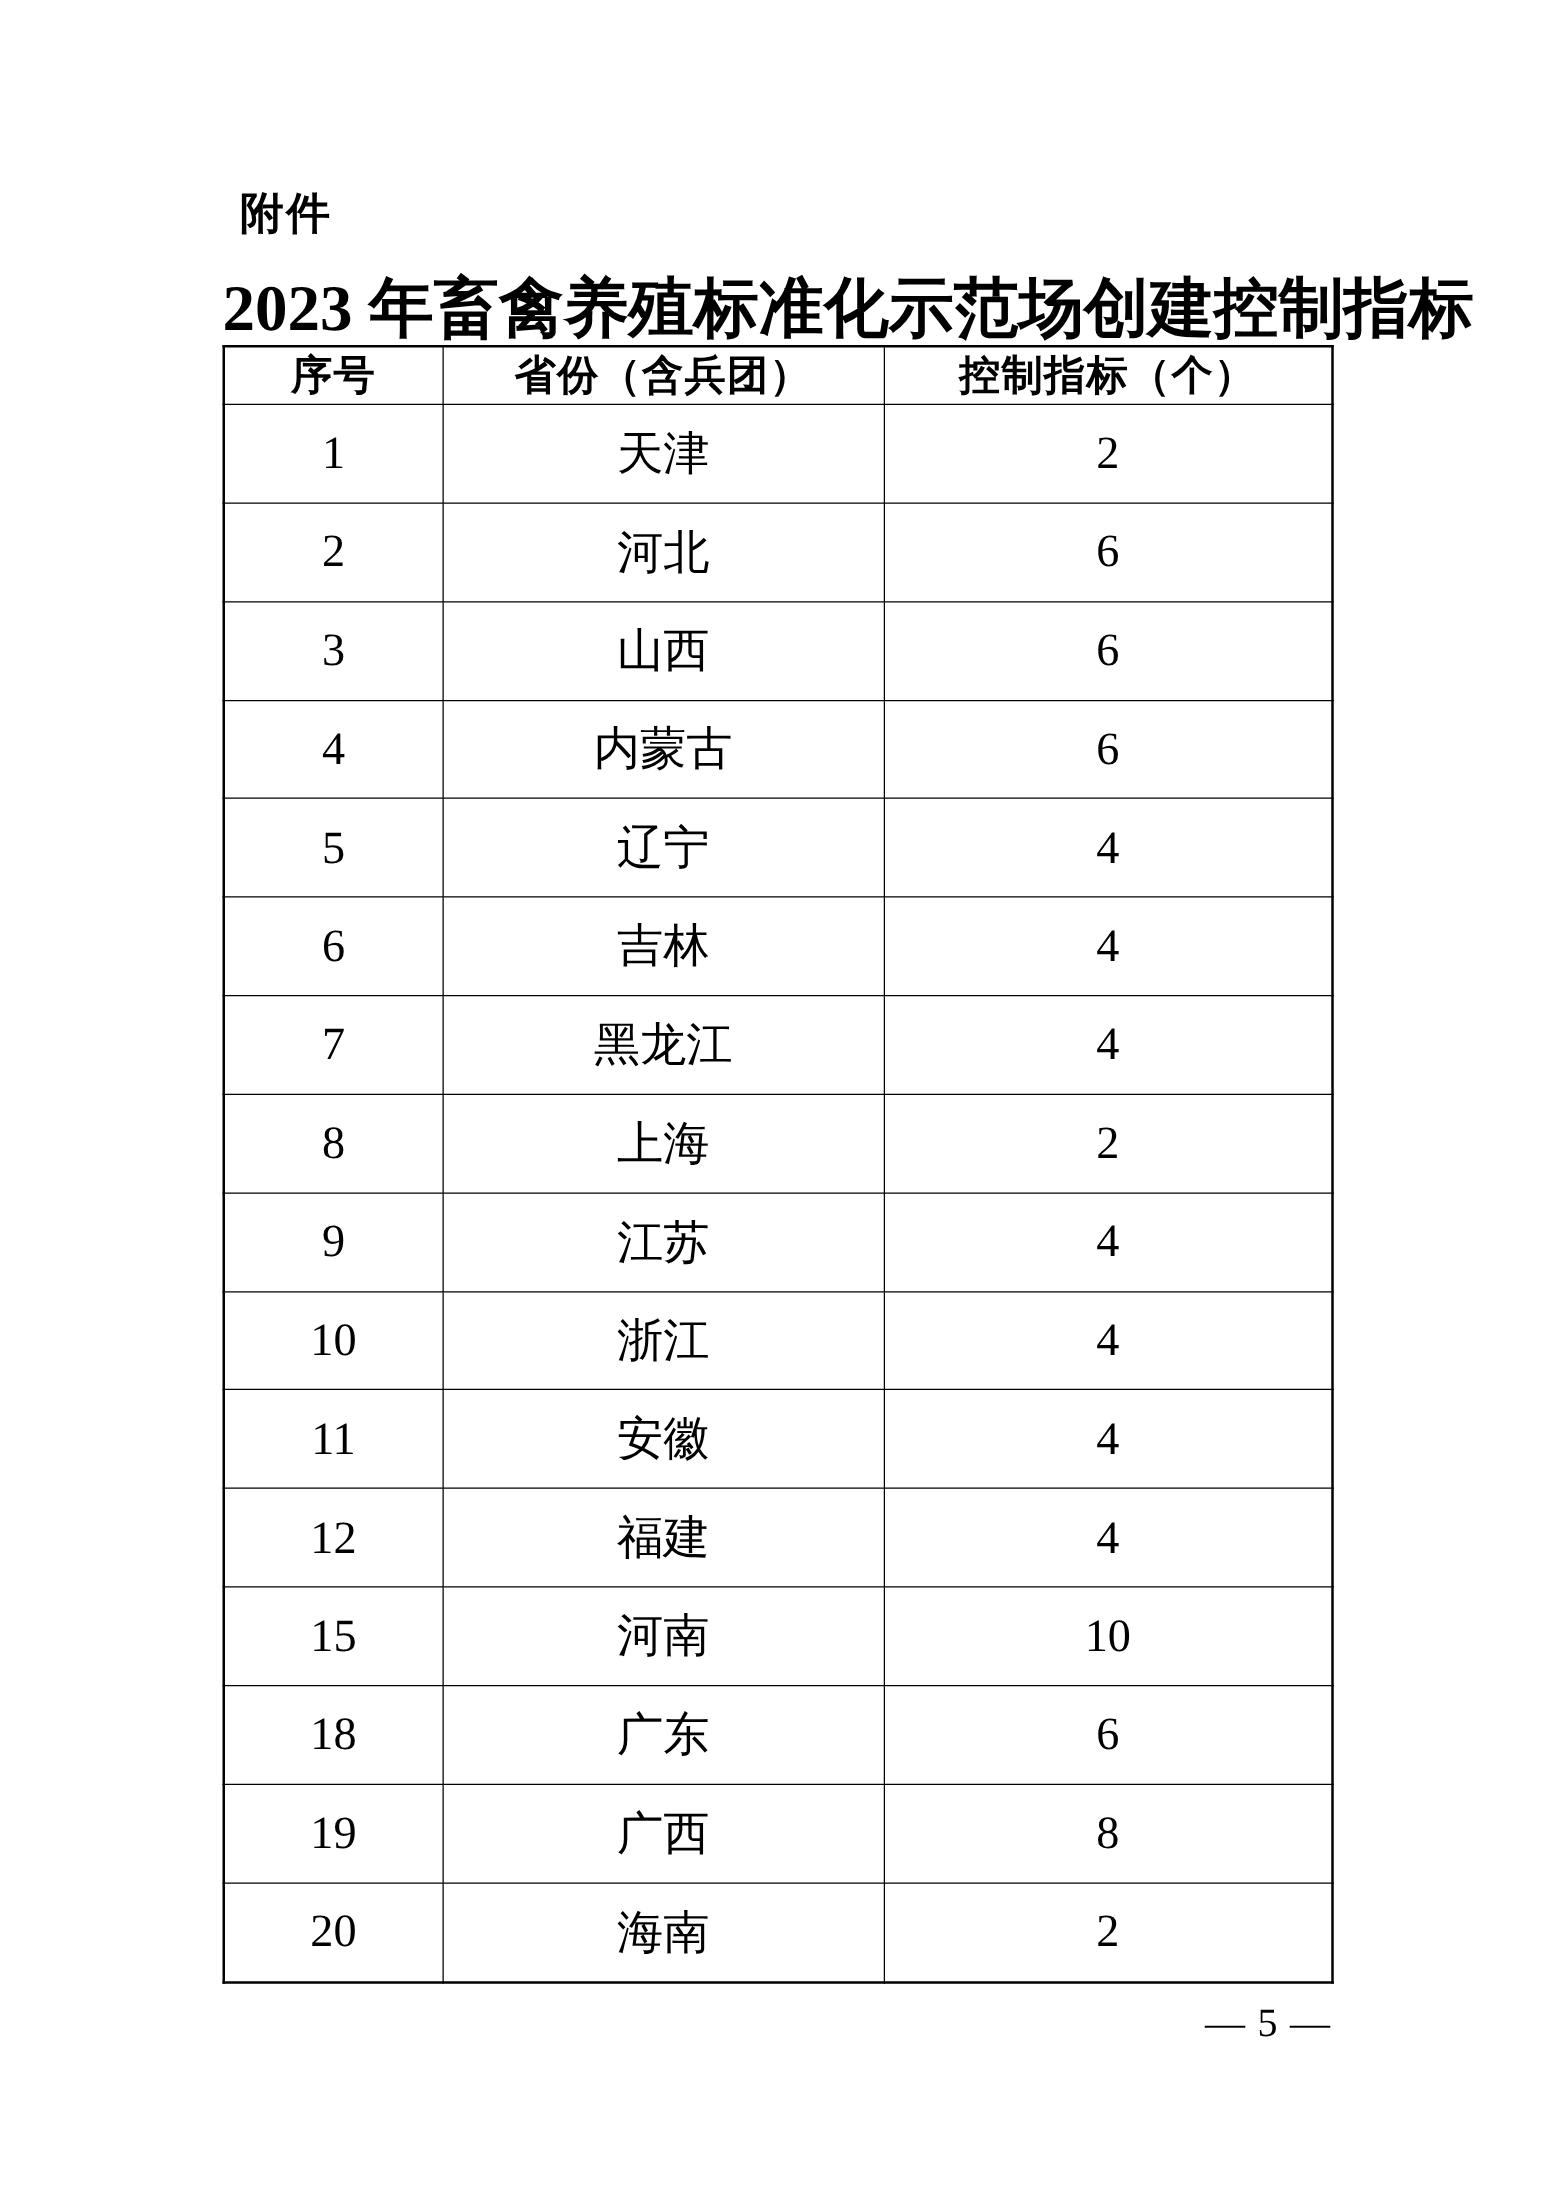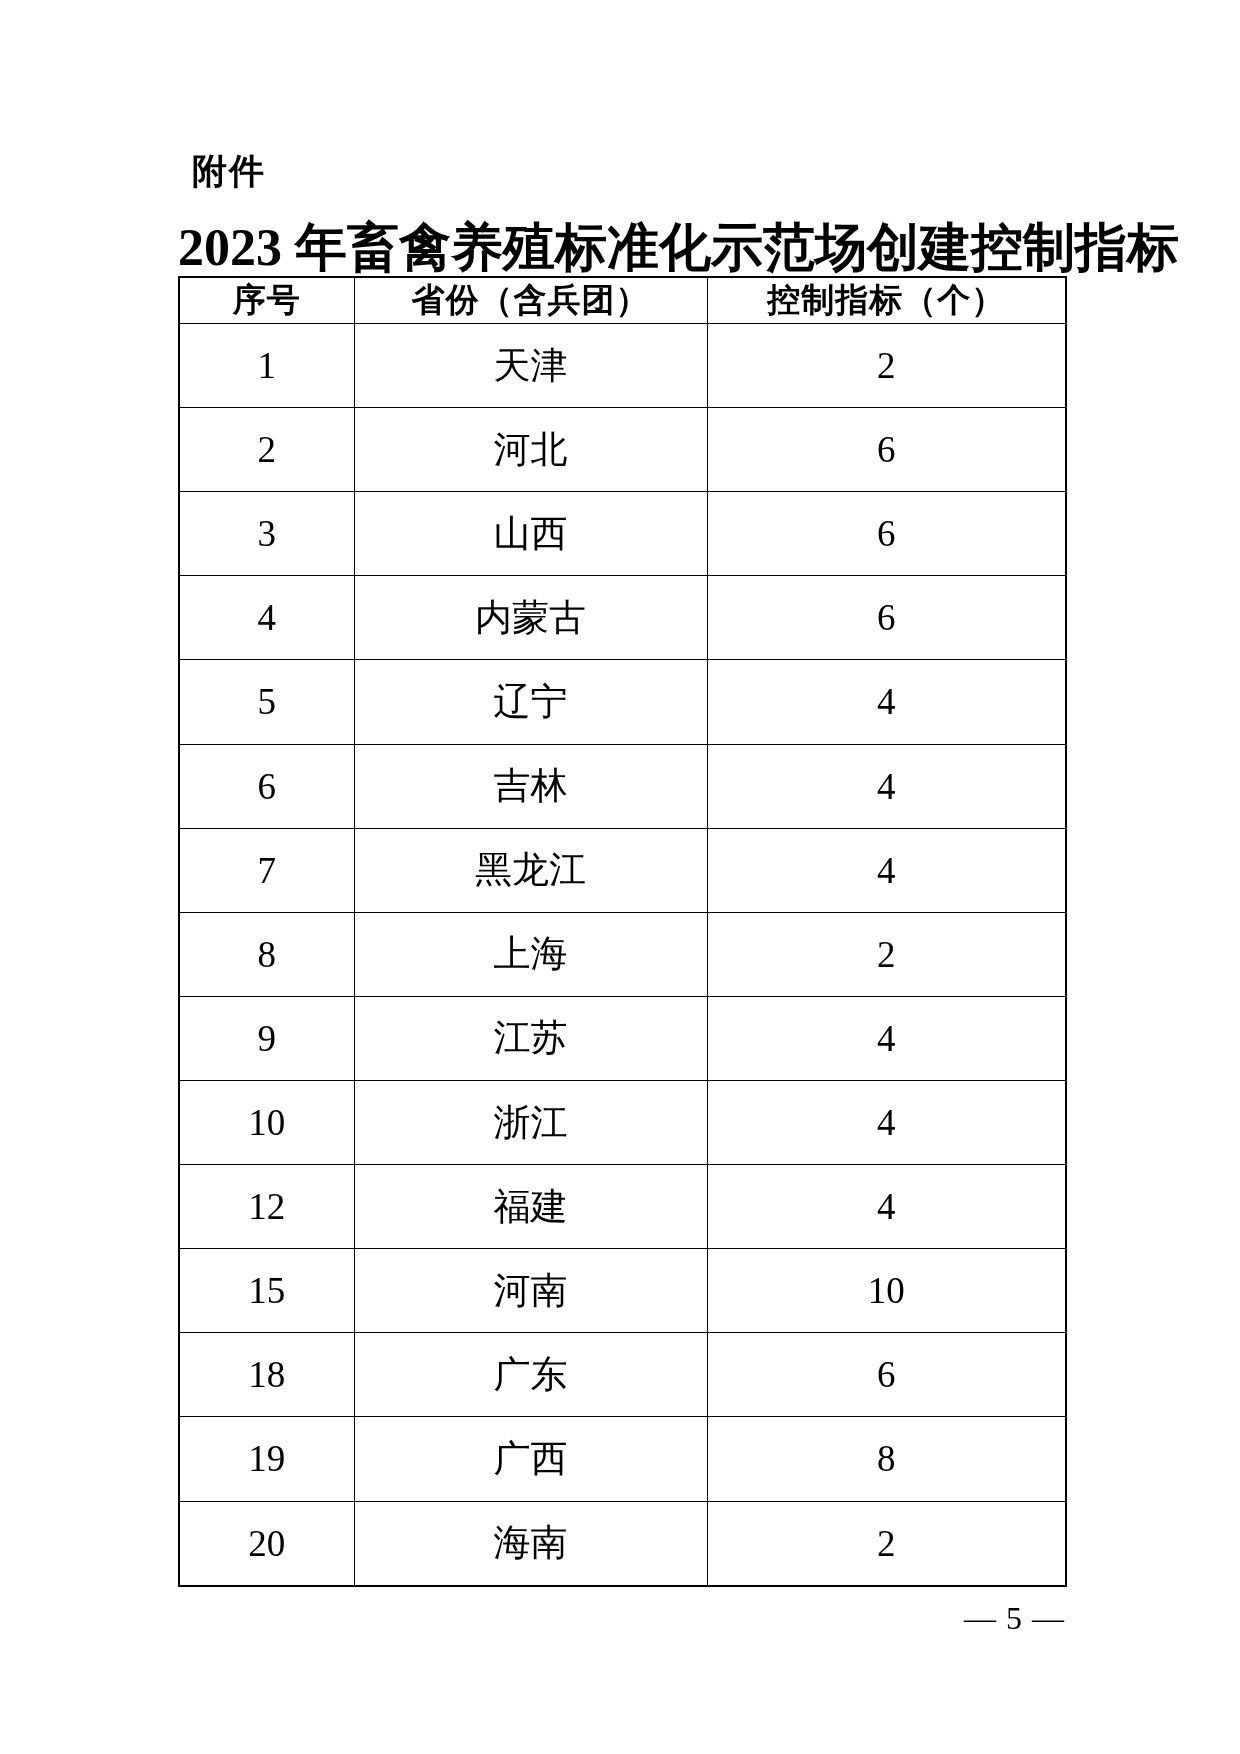--- a/index.html
+++ b/index.html
@@ -158,20 +158,25 @@
           <td class="c-prov">江苏</td>
           <td class="c-val">4</td>
         </tr>
 
         <tr>
           <td class="c-no">10</td>
           <td class="c-prov">浙江</td>
           <td class="c-val">4</td>
         </tr>
 
+        <tr>
+          <td class="c-no">11</td>
+          <td class="c-prov">安徽</td>
+          <td class="c-val">4</td>
+        </tr>
 
         <tr>
           <td class="c-no">12</td>
           <td class="c-prov">福建</td>
           <td class="c-val">4</td>
         </tr>
 
 
 
         <tr>

